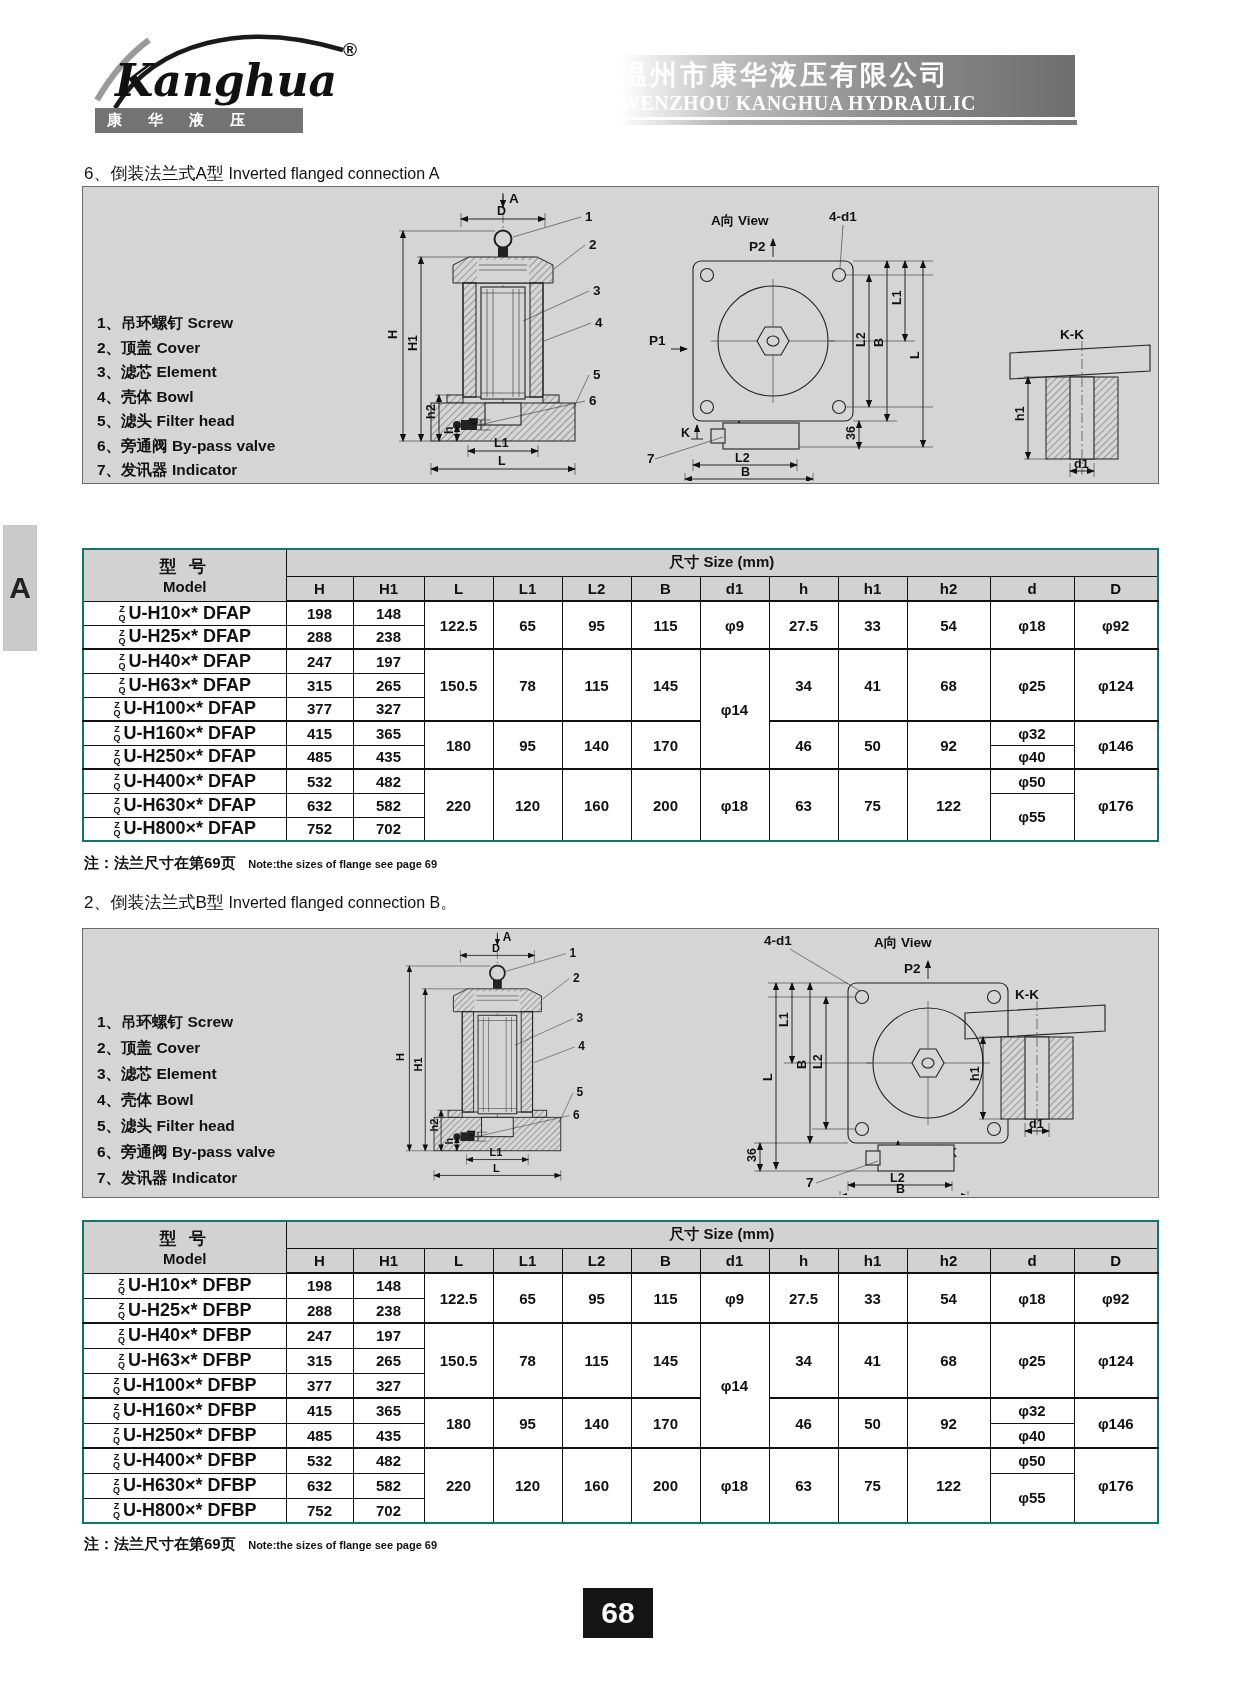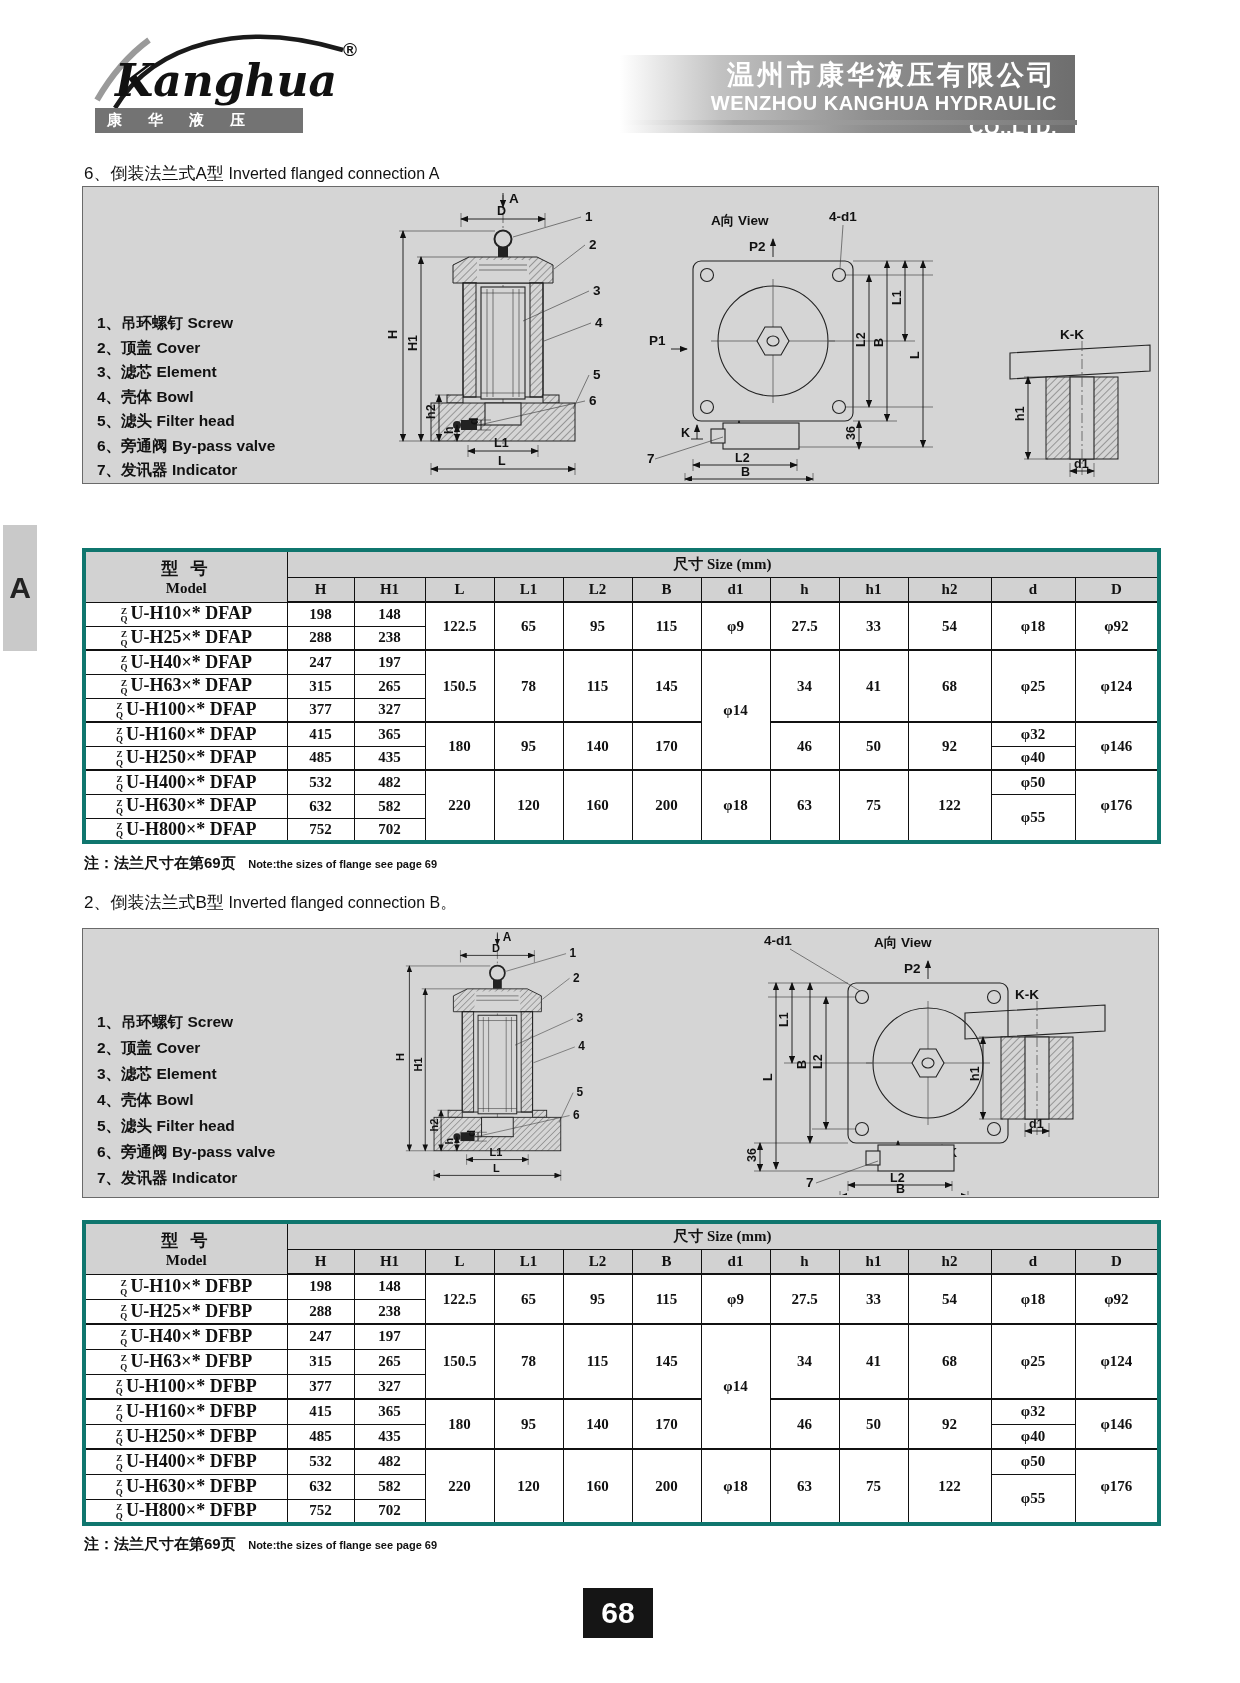--- a/index.html
+++ b/index.html
@@ -1,33 +1,33 @@
 <!DOCTYPE html>
 <html><head>
 <meta charset="utf-8">
 <style>
   html,body{margin:0;padding:0;background:#fff;}
   body{width:1240px;height:1683px;position:relative;font-family:"Liberation Sans",sans-serif;color:#111;overflow:hidden;}
   .abs{position:absolute;}
 
   
   .logo-bar{background:#737373;color:#fff;font-weight:bold;font-size:15px;letter-spacing:26px;padding:3px 0 3px 12px;white-space:nowrap;overflow:hidden;}
-  .banner{background:linear-gradient(to right,#ffffff 0%,#c2c2c2 22%,#8f8f8f 55%,#6e6e6e 100%);color:#fff;text-align:right;padding:4px 18px 16px 0;}
+  .banner{background:linear-gradient(to right,#ffffff 0%,#c2c2c2 22%,#8f8f8f 55%,#6e6e6e 100%);color:#fff;text-align:left;padding:4px 18px 0 0;font-family:Liberation Serif, serif;}
   .banner .cn{font-size:27px;font-weight:bold;letter-spacing:3px;line-height:32px;}
   .banner .en{font-size:20px;font-weight:bold;letter-spacing:0.5px;line-height:24px;}
   .banner-line{background:linear-gradient(to right,#ffffff 0%,#aaa 25%,#7a7a7a 100%);height:5px;}
 
   .sec-title{font-size:17px;font-weight:normal;white-space:nowrap;}
   .sec-title .en{font-size:16px;}
 
   .panel{background:#d5d5d5;border:1px solid #6a6a6a;}
   .parts div{font-weight:bold;font-size:15.5px;white-space:nowrap;}
 
   
-  table.spec{border-collapse:collapse;table-layout:fixed;width:1075px;border:4px solid #0f766e;font-family:Liberation Serif, serif;}
+  table.spec{border-collapse:collapse;table-layout:fixed;width:1075px;border:2px solid #0f766e;}
   .spec th,.spec td{border:1px solid #111;text-align:center;vertical-align:middle;padding:0;font-weight:bold;overflow:hidden;white-space:nowrap;}
   .spec thead th{background:#d2d2d2;}
   .spec thead tr.colrow th{border-bottom:2px solid #111;font-size:15px;}
   .spec td{background:#fff;font-size:15px;}
   .spec tr.r{height:24px;}
   .spec.b tr.r{height:25px;}
   .spec tr.gs td{border-top:2.4px solid #111;}
   .model-th{background:#d2d2d2;}
   .mh-cn{font-size:17px;letter-spacing:4px;}
   .mh-en{font-size:15px;}

